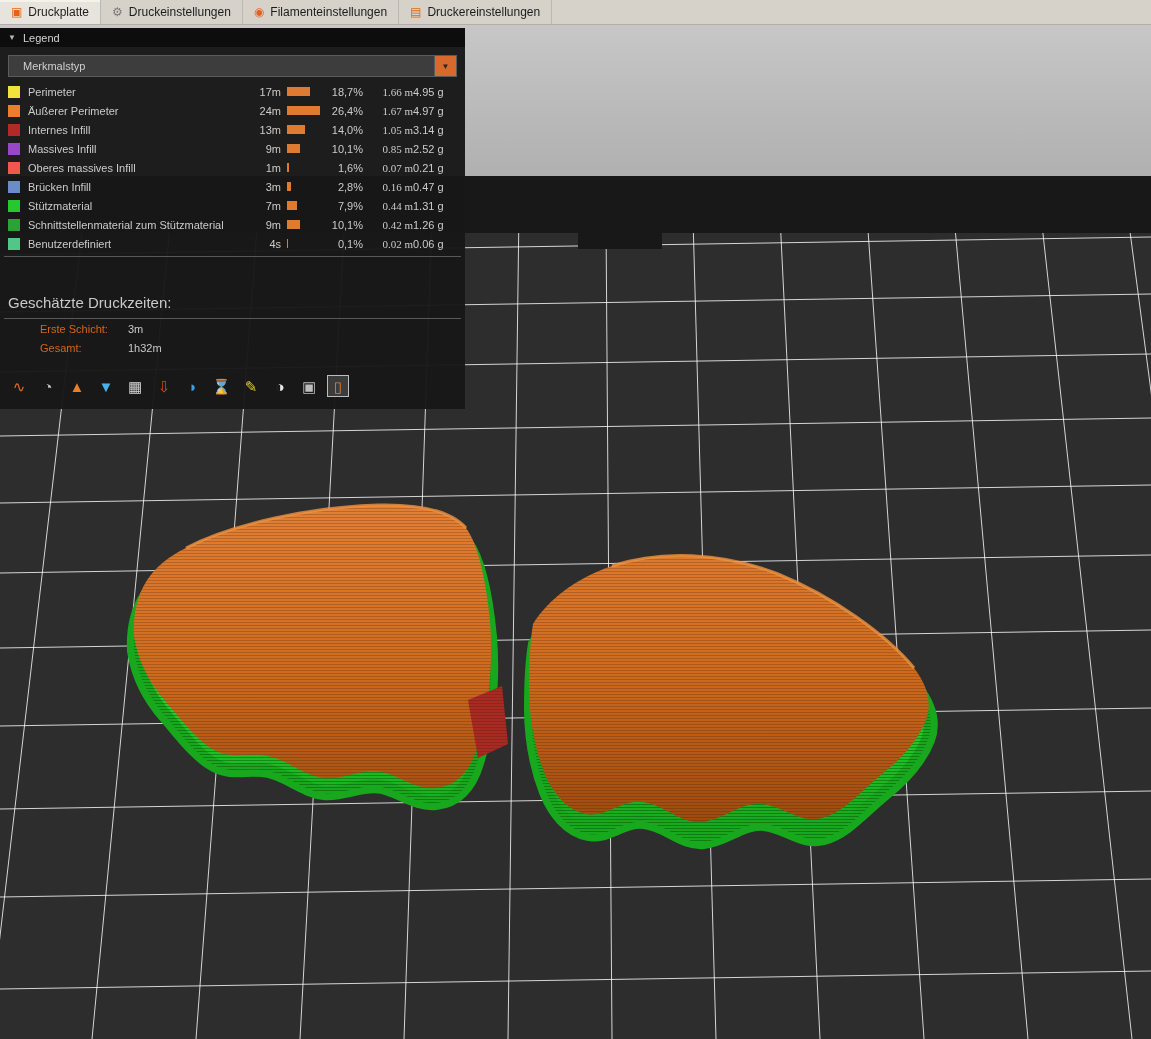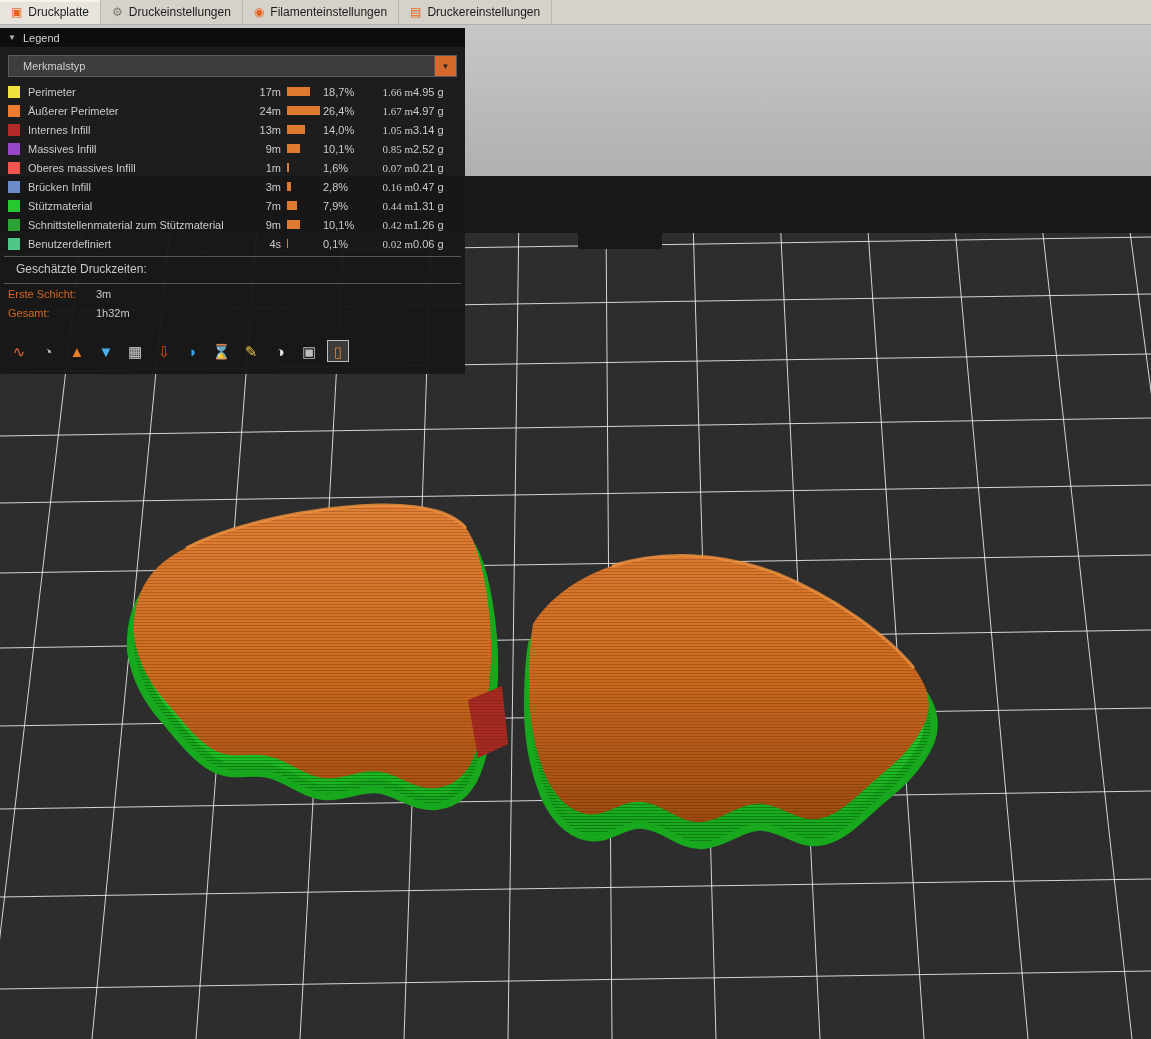--- a/index.html
+++ b/index.html
@@ -32,26 +32,26 @@
   .lheader .h-spacer{flex:1;}
   .lheader .c-time{width:30px;text-align:right;}
   .lheader .h-pct{width:82px;text-align:center;}
   .lheader .h-fil{width:94px;text-align:right;}
   .lrow{display:flex;align-items:center;height:19px;padding:0 8px;font-size:11px;color:#cbcbcb;}
   .sw{width:12px;height:12px;margin-right:8px;flex:none;}
   .c-label{flex:1;white-space:nowrap;overflow:hidden;}
   .c-time{width:30px;text-align:right;flex:none;}
   .c-bar{width:36px;margin-left:6px;flex:none;}
   .c-bar i{display:block;height:9px;background:#df7b30;}
-  .c-pct{width:40px;text-align:left;flex:none;}
+  .c-pct{width:40px;text-align:right;flex:none;}
   .c-len{width:50px;text-align:right;flex:none;font-family:Liberation Serif, serif;}
   .c-wt{width:44px;text-align:left;flex:none;}
   .divider{border-top:1px solid #585858;margin:3px 4px 0 4px;}
-  .est-title{font-size:12px;color:#c9c9c9;padding:5px 8px 4px 16px;}
-  .est-row{display:flex;align-items:center;height:19px;padding:0 8px;font-size:11px;}
+  .est-title{font-size:15px;color:#c9c9c9;padding:5px 8px 4px 8px;margin-top:32px;}
+  .est-row{display:flex;align-items:center;height:19px;padding:0 8px;font-size:11px;margin-left:32px;}
   .est-label{width:88px;color:#d2671f;}
   .est-value{color:#c9c9c9;}
   .ltoolbar{display:flex;gap:7px;align-items:center;padding:18px 8px 4px 8px;}
   .licon{width:22px;height:22px;display:flex;align-items:center;justify-content:center;
     font-size:15px;line-height:1;cursor:pointer;}
   .licon.selected{border:1px solid #bdbdbd;background:#3c3c3c;box-sizing:border-box;}
 </style>
 </head>
 <body>
 

